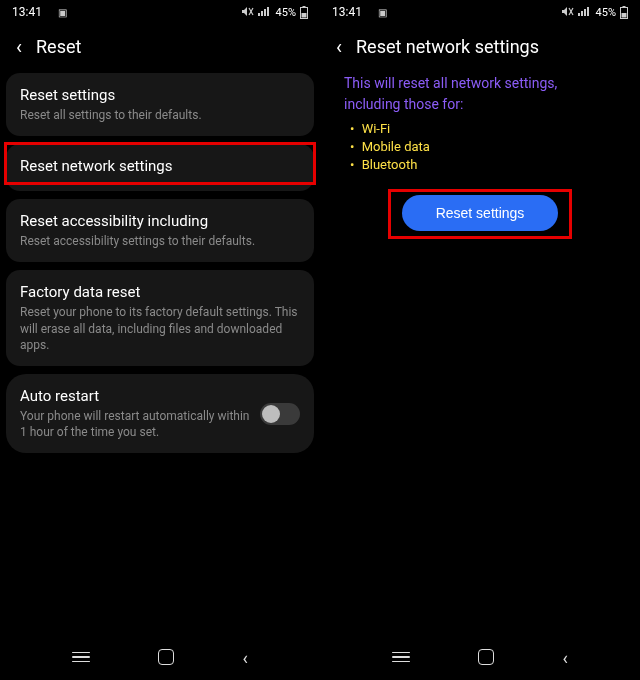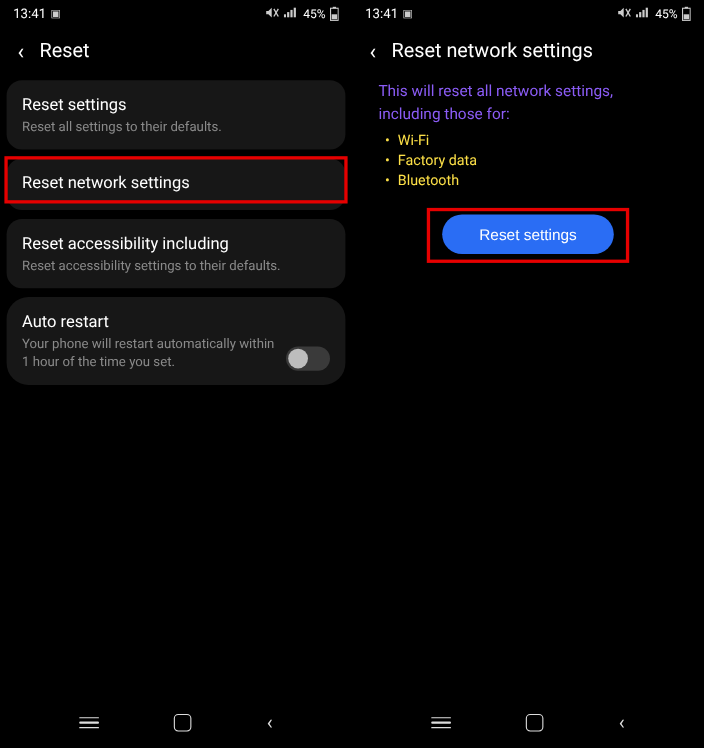--- a/index.html
+++ b/index.html
@@ -20,21 +20,21 @@
       flex-direction: column;
       position: relative;
     }
     .status-bar {
       height: 24px;
       display: flex;
       align-items: center;
       padding: 0 12px;
       font-size: 12px;
     }
-    .status-left { display: flex; align-items: center; gap: 4px; }
+    .status-left { display: flex; align-items: center; gap: 16px; }
     .status-right { margin-left: auto; display: flex; align-items: flex-start; gap: 4px; font-size: 11px;}
     .status-right svg { display: block; }
     .header {
       display: flex;
       align-items: center;
       padding: 12px 16px 16px 16px;
       gap: 14px;
     }
     .back-arrow {
       font-size: 20px;
@@ -52,21 +52,21 @@
       margin-bottom: 8px;
       position: relative;
     }
     .item-title { font-size: 15px; color: #fff; margin-bottom: 3px; }
     .item-sub { font-size: 12px; color: #8a8a8a; line-height: 1.35; }
     .highlight-box {
       border: 3px solid #e60000;
       position: absolute;
       pointer-events: none;
     }
-    .toggle-row { display: flex; align-items: flex-end; border-radius: 20px; }
+    .toggle-row { display: flex; align-items: center; border-radius: 20px; }
     .toggle-text { flex: 1; padding-right: 8px; }
     .toggle {
       width: 40px; height: 22px;
       background: #3a3a3a;
       border-radius: 11px;
       position: relative;
       flex-shrink: 0;
     }
     .toggle-knob {
       width: 18px; height: 18px;
@@ -161,20 +161,24 @@
     <div style="position:relative;">
       <div class="item">
         <div class="item-title">Reset network settings</div>
       </div>
       <div class="highlight-box" style="top:-2px; left:-2px; right:-2px; bottom:6px;"></div>
     </div>
     <div class="item">
       <div class="item-title">Reset accessibility including</div>
       <div class="item-sub">Reset accessibility settings to their defaults.</div>
     </div>
+    <div class="item">
+      <div class="item-title">Factory data reset</div>
+      <div class="item-sub">Reset your phone to its factory default settings. This will erase all data, including files and downloaded apps.</div>
+    </div>
     <div class="item toggle-row">
       <div class="toggle-text">
         <div class="item-title">Auto restart</div>
         <div class="item-sub">Your phone will restart automatically within 1 hour of the time you set.</div>
       </div>
       <div class="toggle">
         <div class="toggle-knob"></div>
       </div>
     </div>
   </div>
@@ -219,21 +223,21 @@
 
   <div class="header">
     <span class="back-arrow">‹</span>
     <span class="header-title">Reset network settings</span>
   </div>
 
   <div class="content">
     <div class="intro">This will reset all network settings, including those for:</div>
     <div class="bullets">
       <div>Wi-Fi</div>
-      <div>Factory data</div>
+      <div>Mobile data</div>
       <div>Bluetooth</div>
     </div>
     <div class="btn-wrap">
       <button class="reset-btn">Reset settings</button>
       <div class="highlight-box" style="top:14px; left:62px; right:62px; bottom:-8px;"></div>
     </div>
   </div>
 
   <div class="nav-bar">
     <div class="nav-recent">

